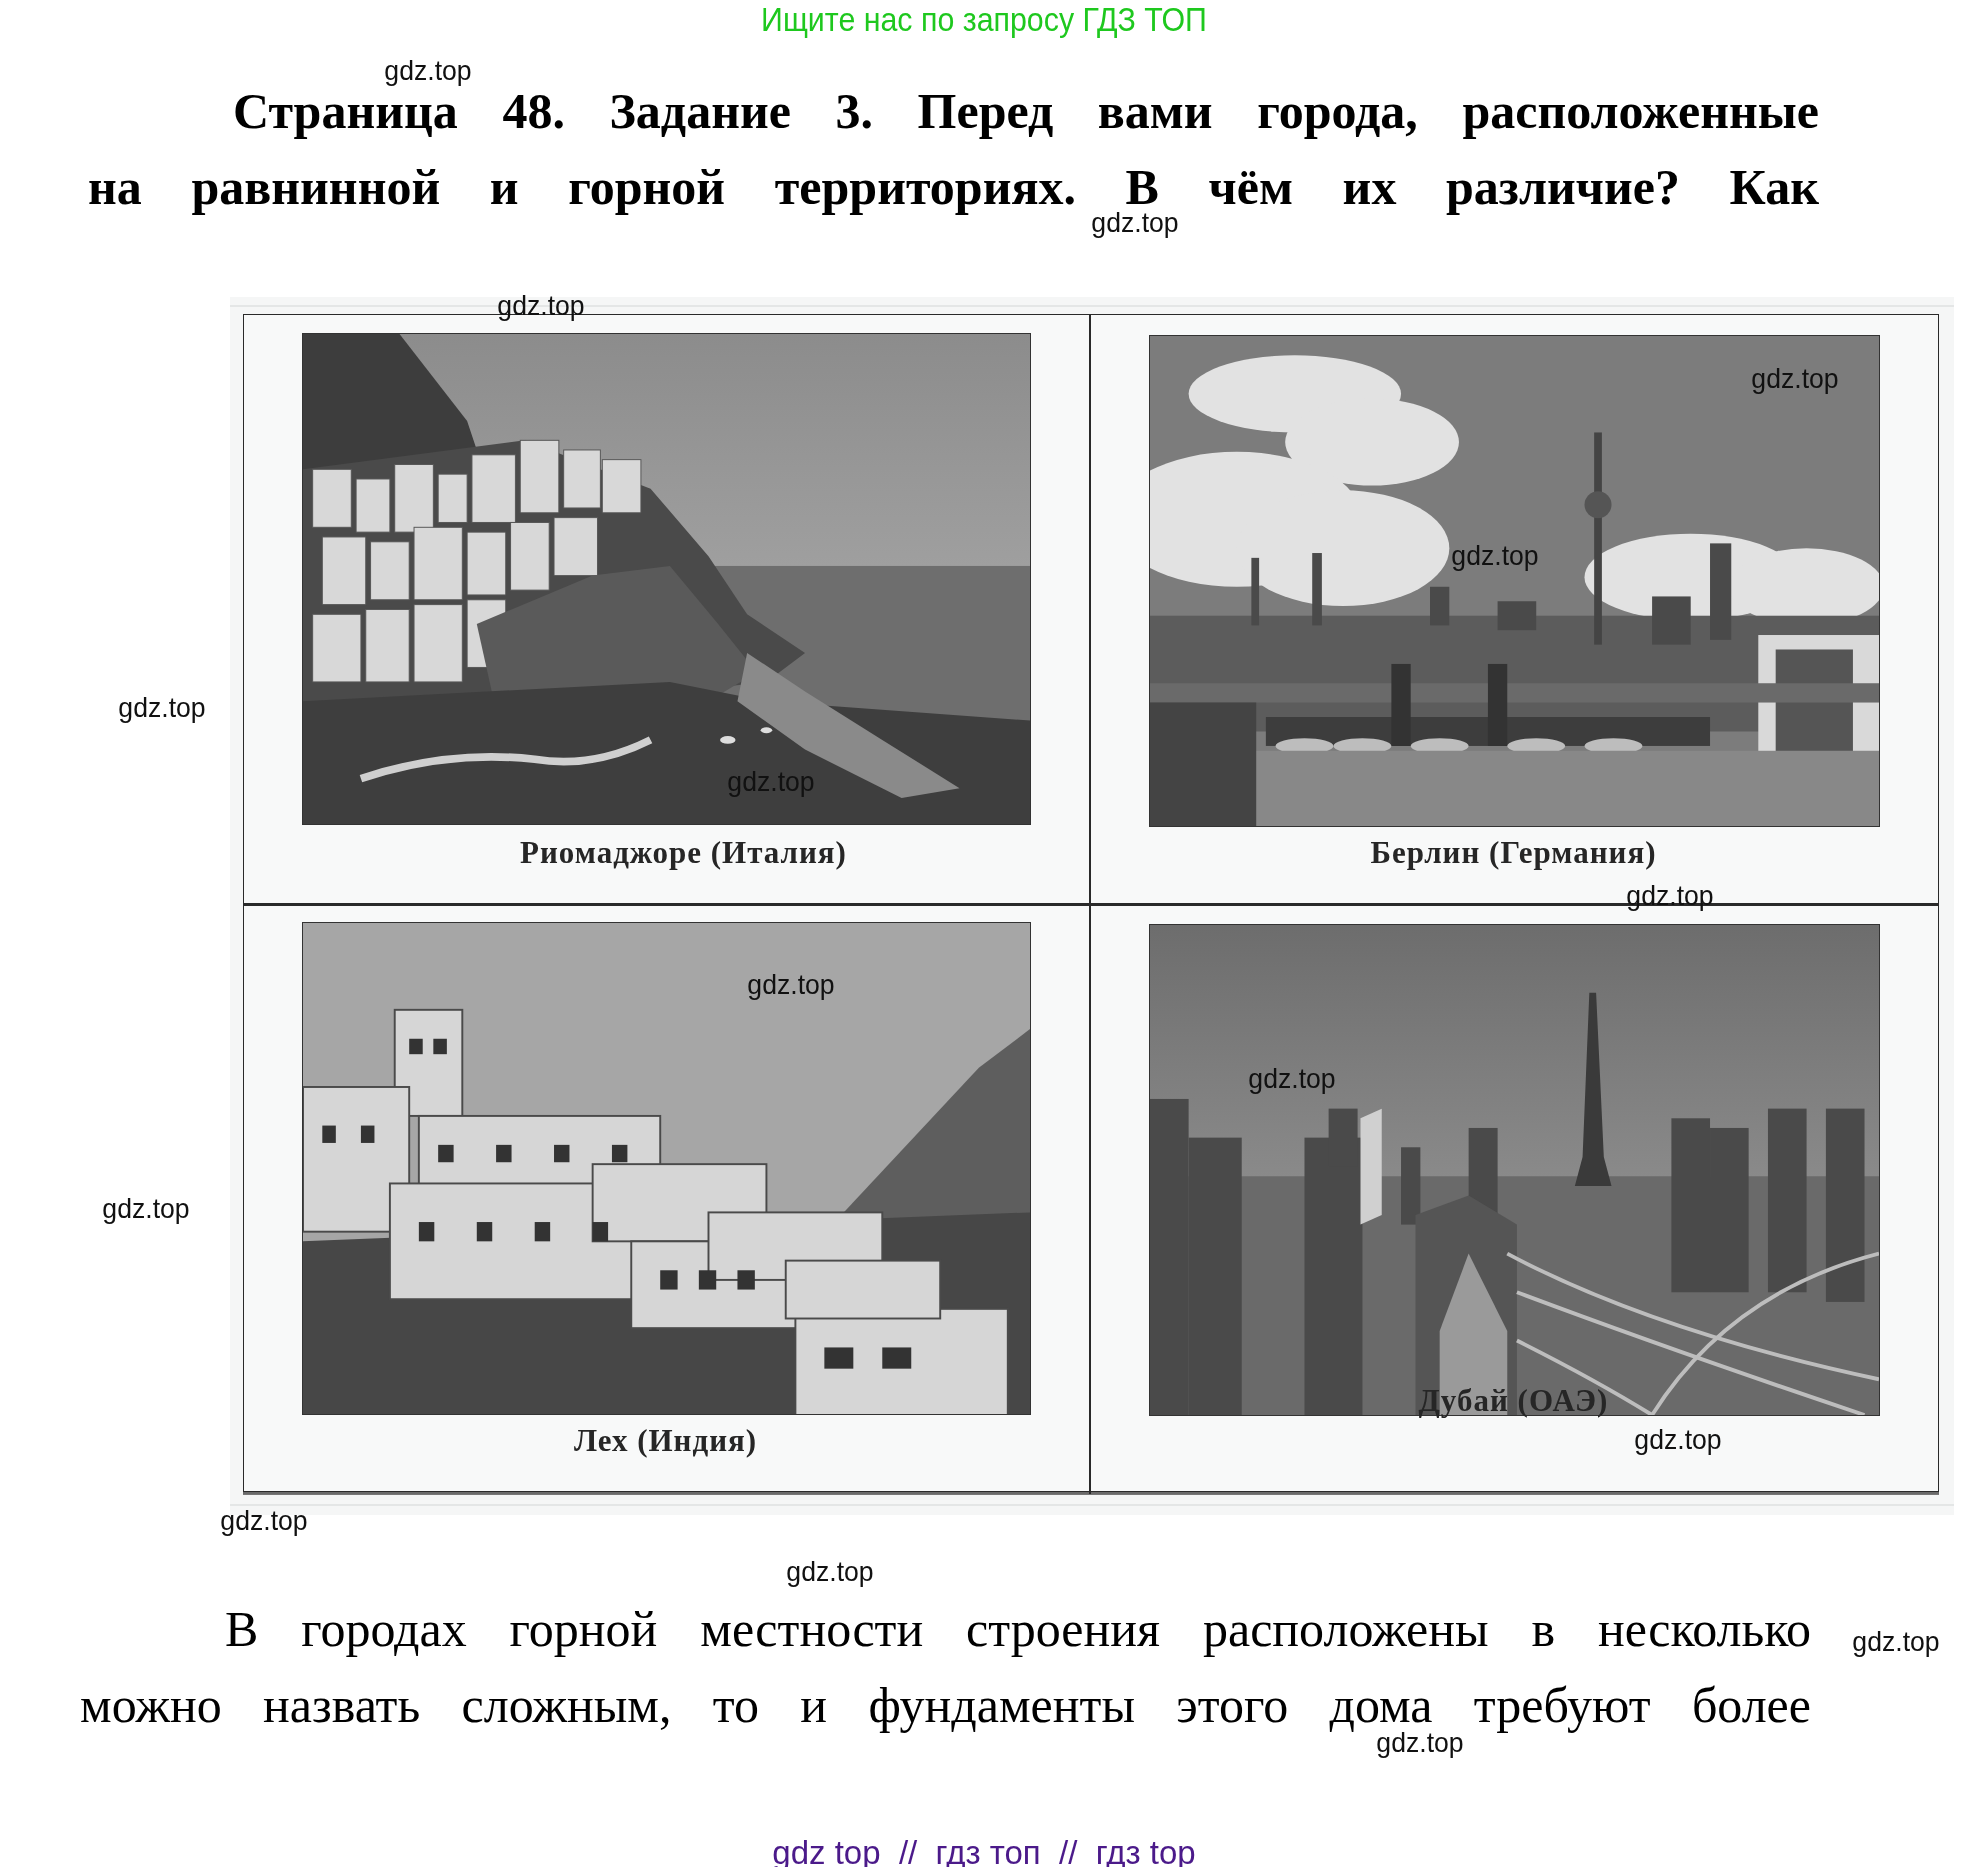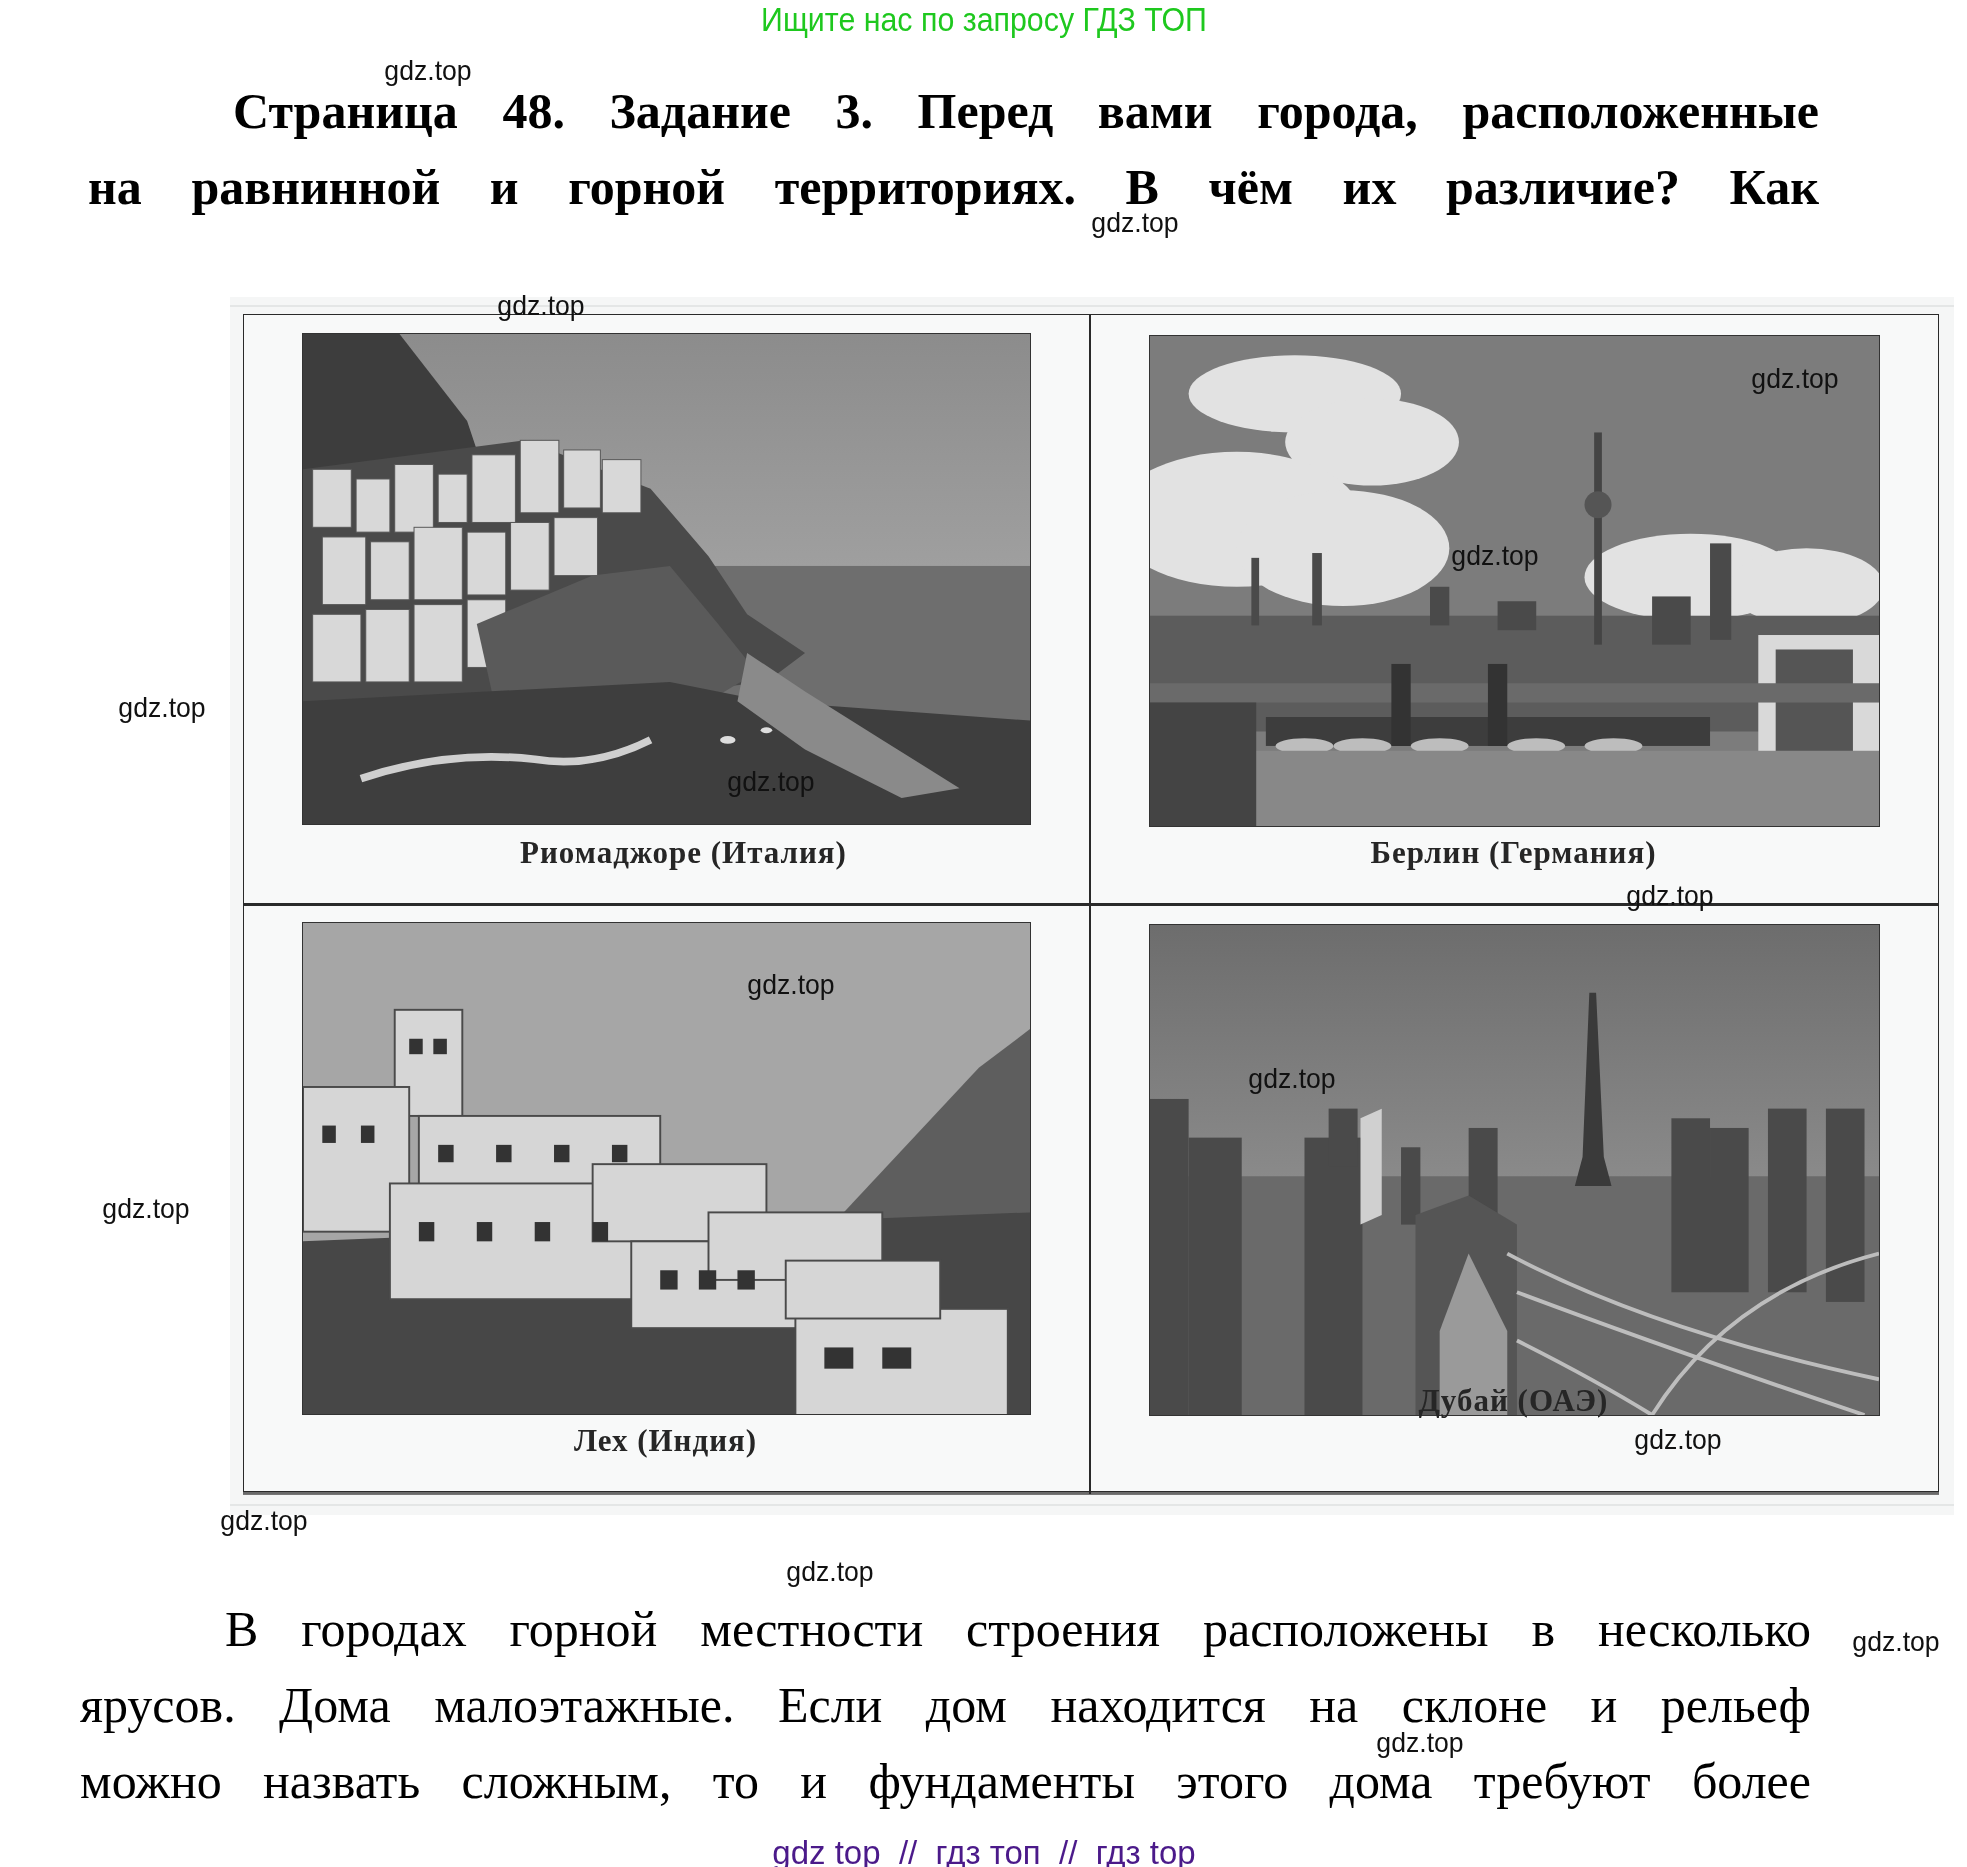--- a/index.html
+++ b/index.html
@@ -228,21 +228,20 @@
         <path d="M380 380 Q540 440 740 507"></path>
       <path d="M520 507 Q600 380 755 340"></path>
         <path d="M380 430 Q460 470 520 507"></path>
     </g>
   </svg>
 </div>
 <div class="abs caption" style="left:1149px; top:1383px; width:729px;">Дубай (ОАЭ)</div>
 
 <div class="abs body-text">
   <span class="line indent">В городах горной местности строения расположены в несколько</span>
-  <span class="line">ярусов. Дома малоэтажные. Если дом находится на склоне и рельеф</span>
   <span class="line">можно назвать сложным, то и фундаменты этого дома требуют более</span>
 </div>
 
 <div class="abs wm" style="left:428px; top:70px;">gdz.top</div>
 <div class="abs wm" style="left:1135px; top:222px;">gdz.top</div>
 <div class="abs wm" style="left:541px; top:305px;">gdz.top</div>
 <div class="abs wm" style="left:1795px; top:378px;">gdz.top</div>
 <div class="abs wm" style="left:1495px; top:555px;">gdz.top</div>
 <div class="abs wm" style="left:162px; top:707px;">gdz.top</div>
 <div class="abs wm" style="left:771px; top:781px;">gdz.top</div>

